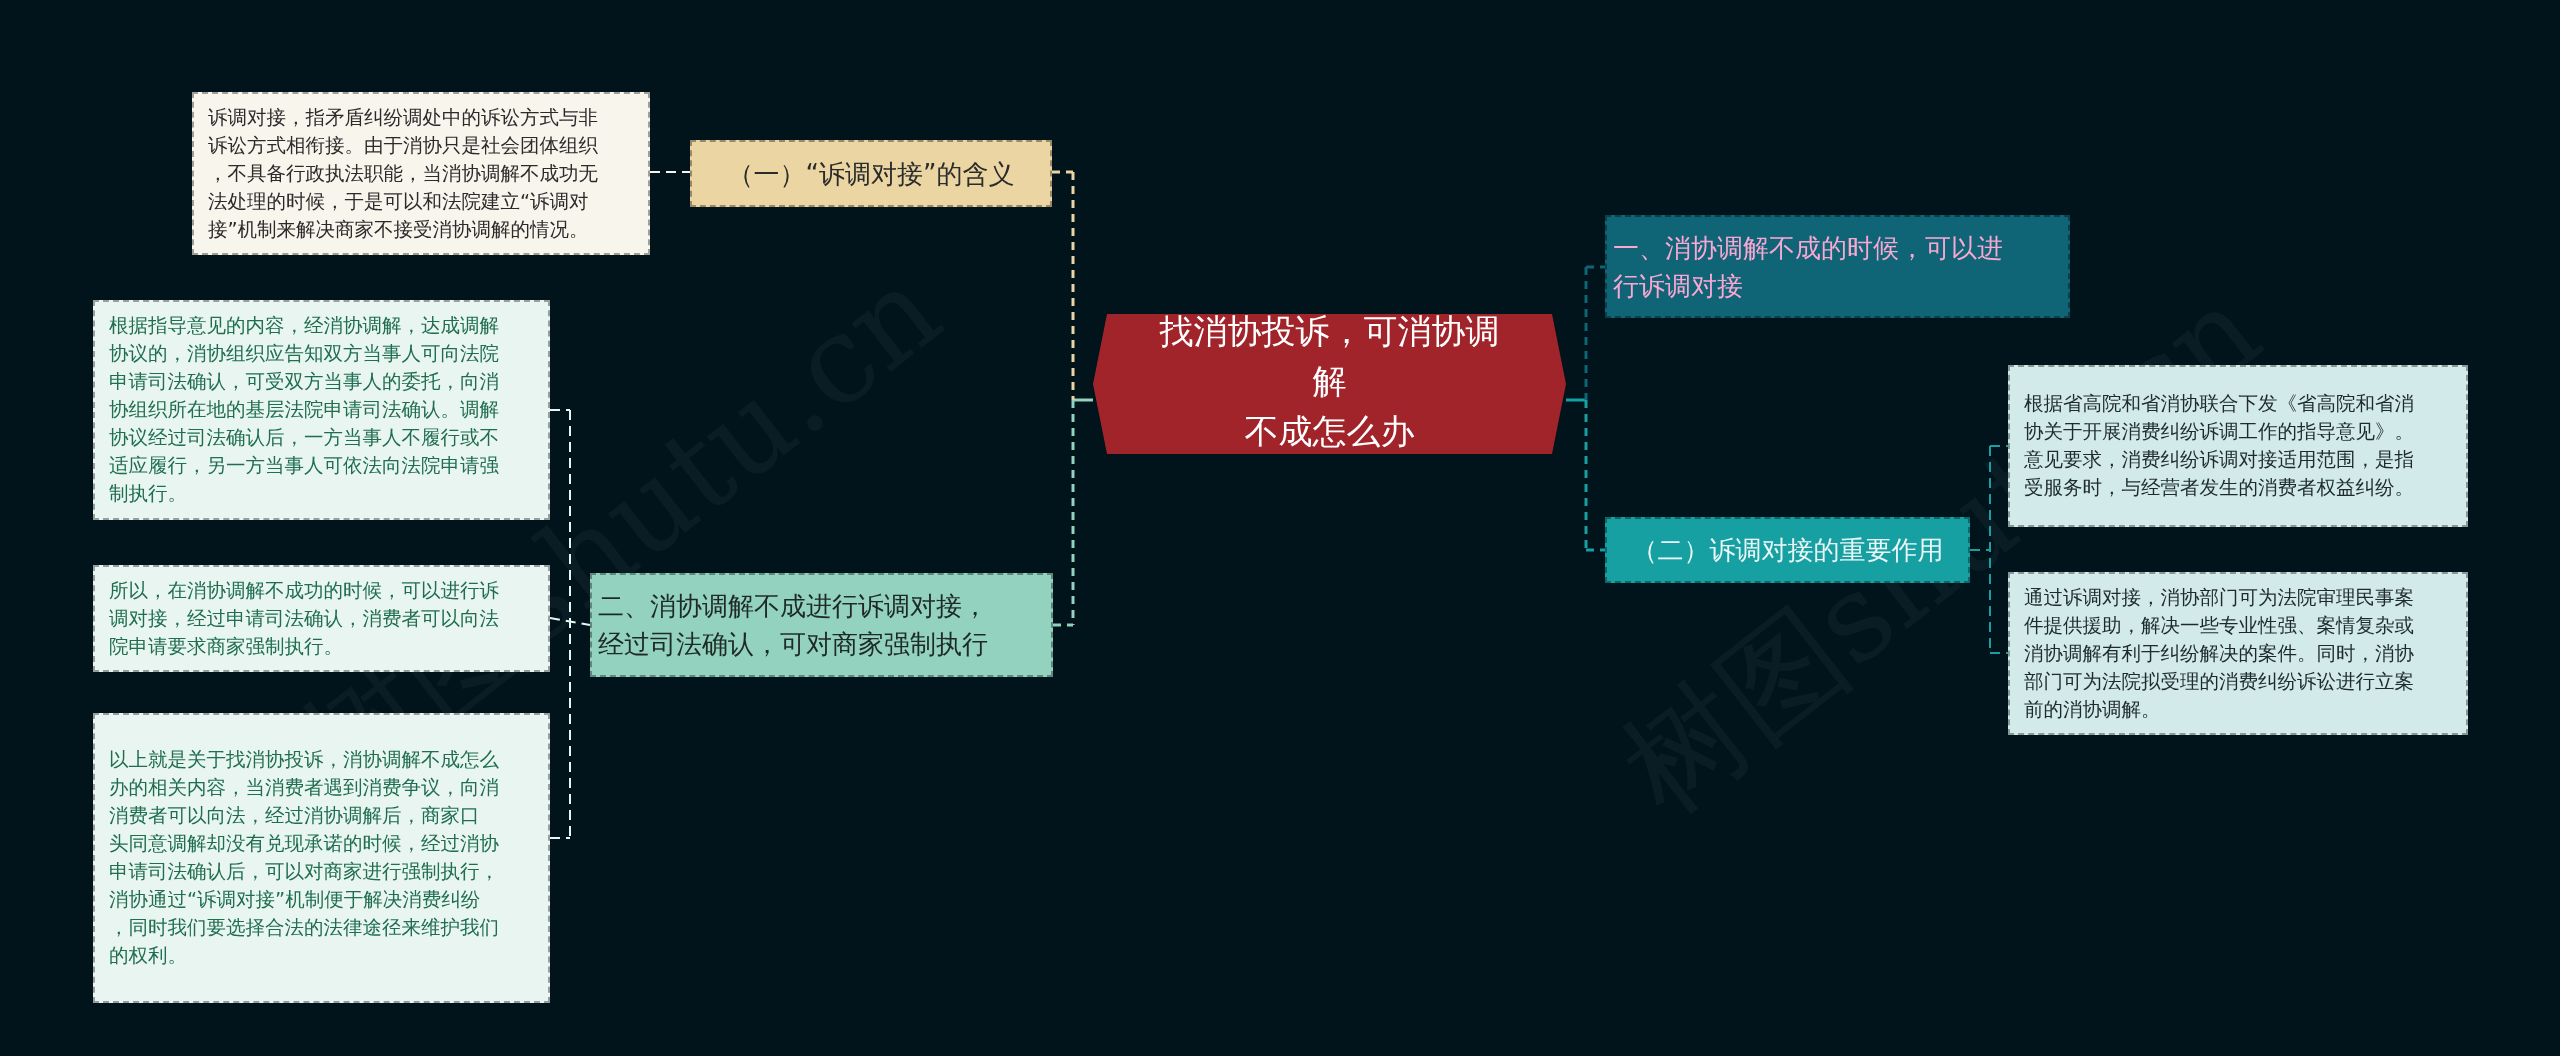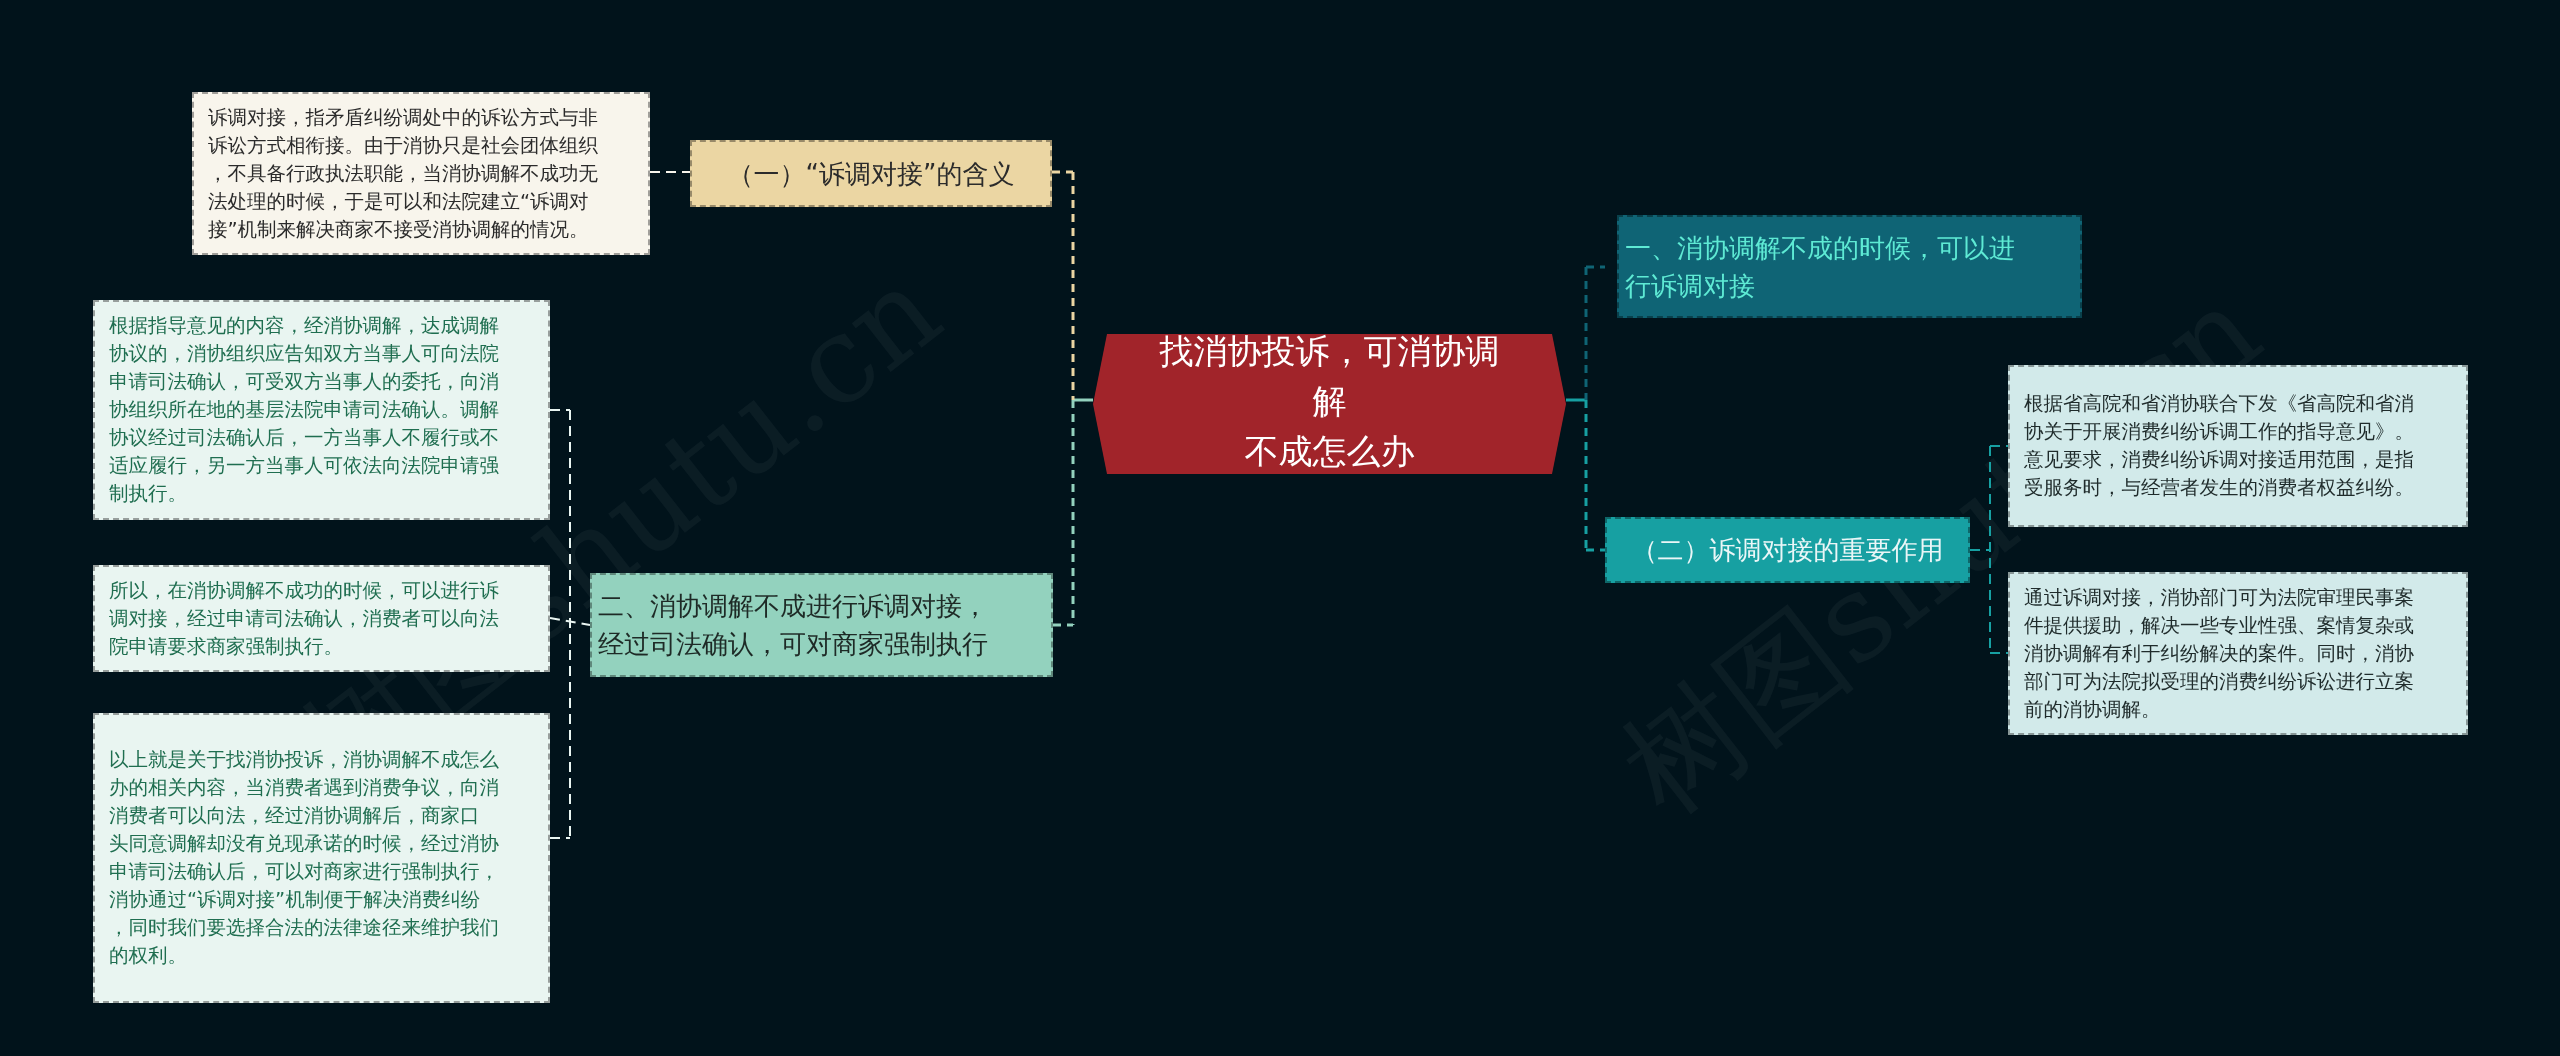--- a/index.html
+++ b/index.html
@@ -19,21 +19,21 @@
   }
   .leaf span { display:block; }
   .node { font-size:26px; line-height:38px; padding:0 6px; }
   .wm {
     position:absolute; font-family:"DejaVu Serif","Liberation Serif",serif;
     font-size:120px; color:rgba(255,255,255,0.045);
     transform:rotate(-38deg); white-space:nowrap; pointer-events:none;
   }
   svg.lines { position:absolute; left:0; top:0; }
   .center {
-    position:absolute; left:1093px; top:334px; width:473px; height:133px;
+    position:absolute; left:1093px; top:314px; width:473px; height:133px;
   }
   .center svg { position:absolute; left:0; top:0; }
   .center-text {
     position:absolute; left:0; top:0; width:100%; height:100%;
     display:flex; align-items:center; justify-content:center; text-align:center;
     color:#ffffff; font-size:34px; line-height:50px; padding:0 60px; box-sizing:border-box;
   }
 </style>
 </head>
 <body>
@@ -128,21 +128,21 @@
     <polygon points="14,0 459,0 473,70 459,140 14,140 0,70" fill="#a1242a"></polygon>
   </svg>
   <div class="center-text">
     <div>
       <span style="display:block">找消协投诉，可消协调解</span>
       <span style="display:block">不成怎么办</span>
     </div>
   </div>
 </div>
 
-<div class="box node" style="left:1605px; top:215px; width:465px; height:103px; background:#0f6475; color:#5eead4;margin-left:12px;">
+<div class="box node" style="left:1605px; top:215px; width:465px; height:103px; background:#0f6475; color:#f9a8d4;">
   <div>
     <span style="display:block">一、消协调解不成的时候，可以进</span>
     <span style="display:block">行诉调对接</span>
   </div>
 </div>
 
 <div class="box node" style="left:1605px; top:517px; width:365px; height:66px; background:#17a0a2; color:#eaf6f7; justify-content:center;">
   <span>（二）诉调对接的重要作用</span>
 </div>
 

